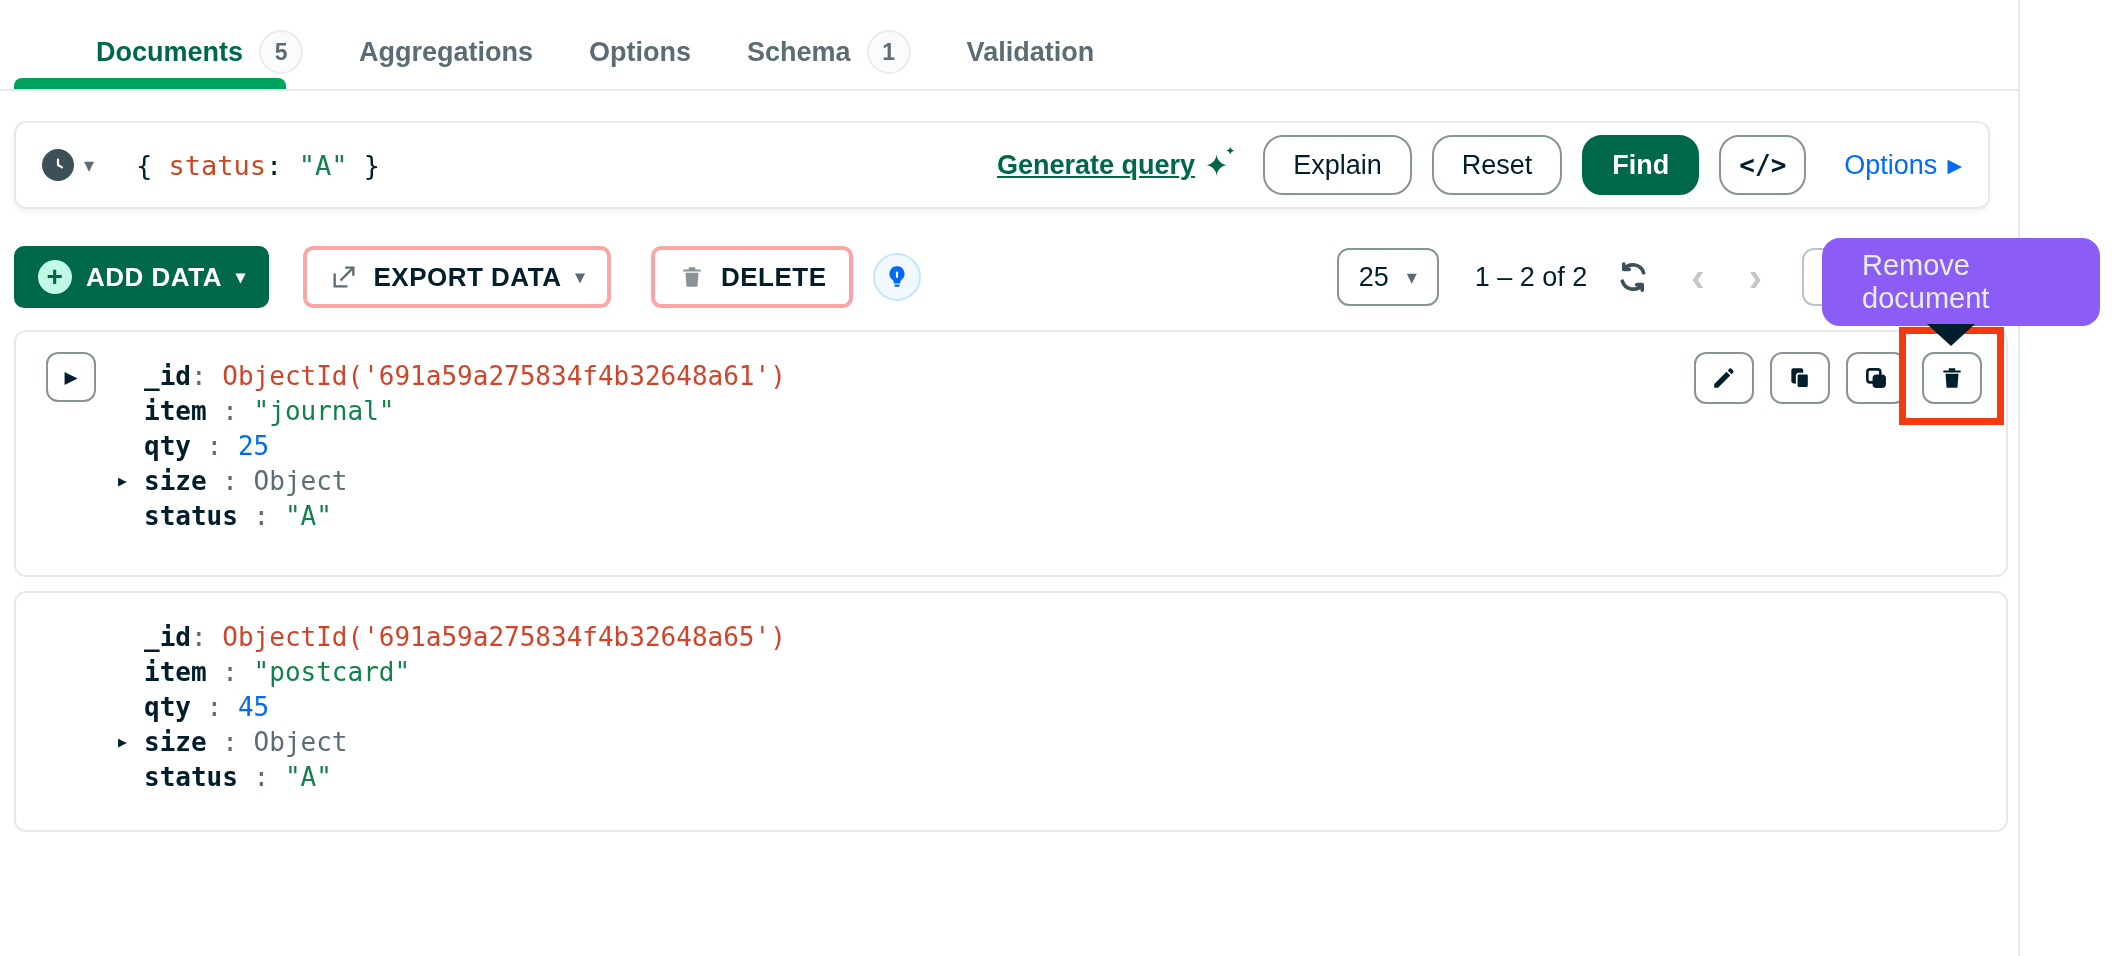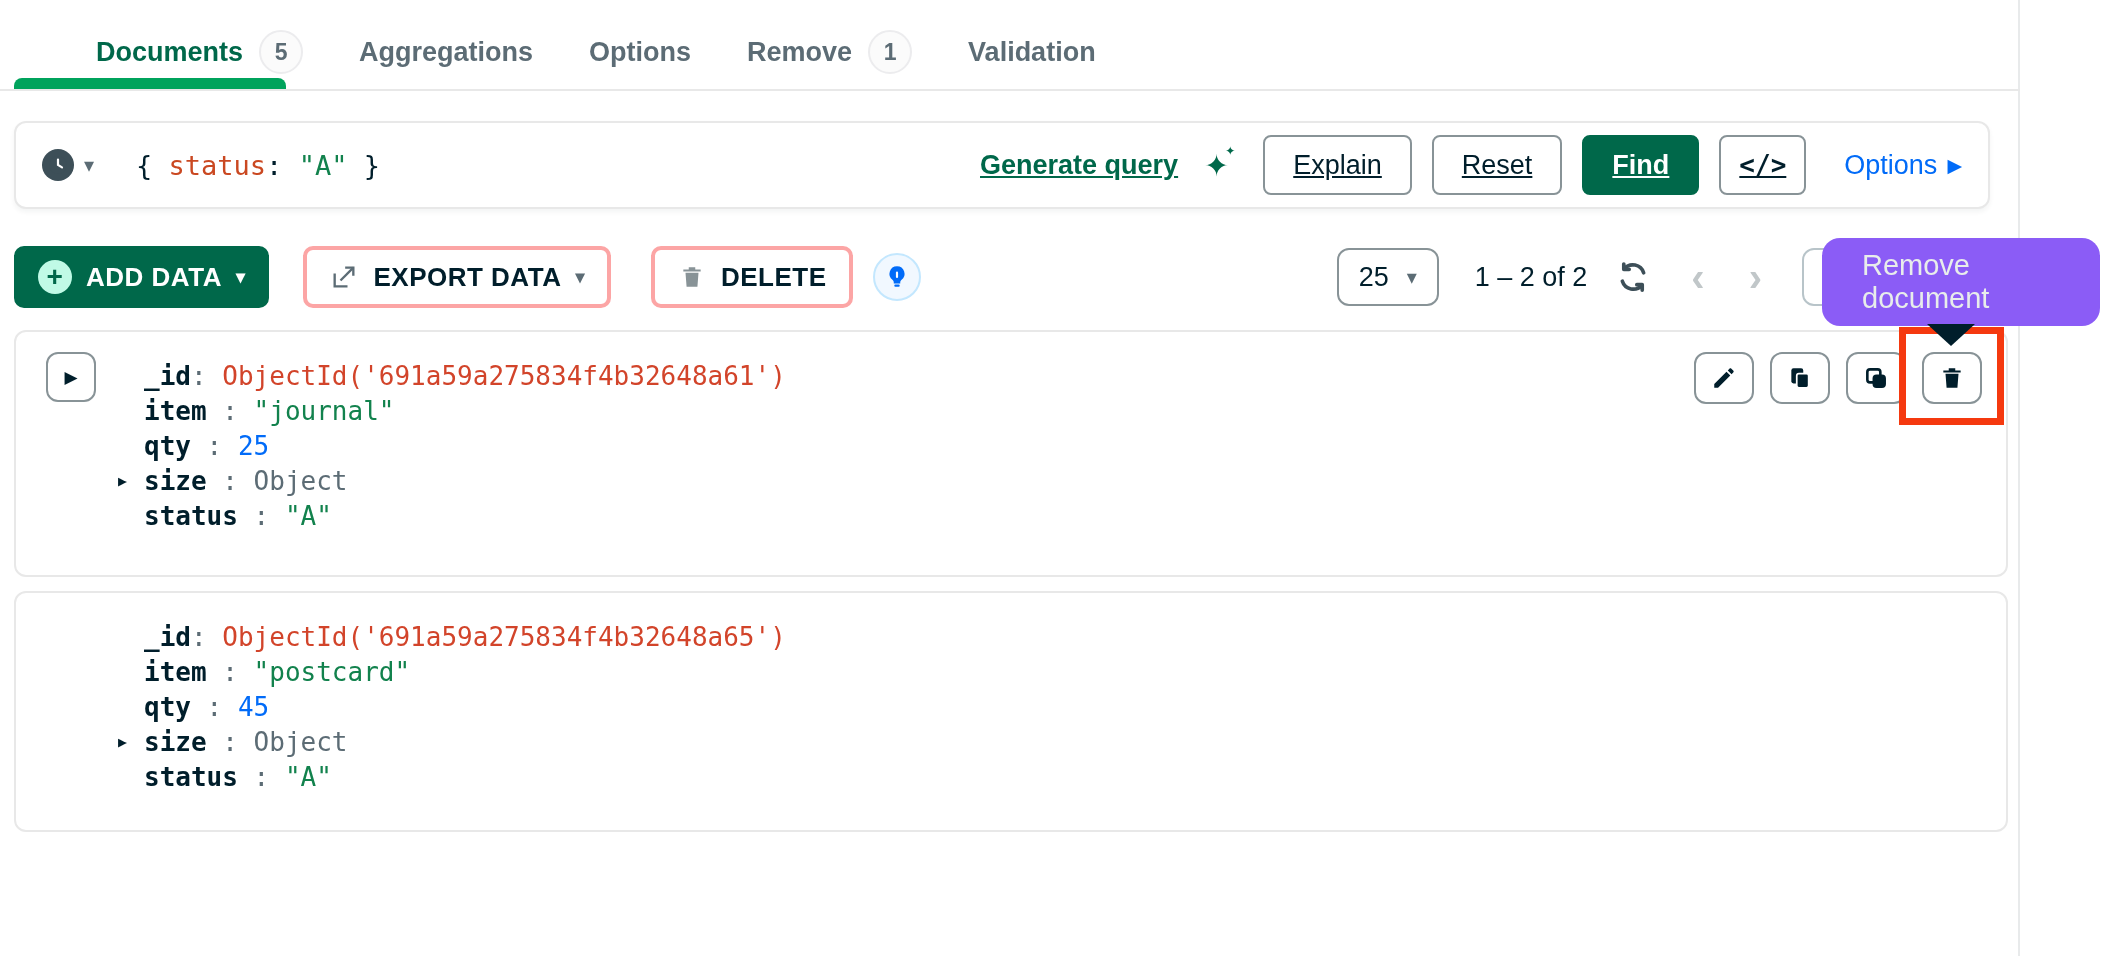--- a/index.html
+++ b/index.html
@@ -25,27 +25,27 @@
                 border:2px solid #E8E8E8; border-radius:12px; box-shadow:0 3px 5px rgba(0,30,43,.05);
                 display:flex; align-items:center; padding:0 26px; }
   .clock-group { display:flex; align-items:center; gap:10px; margin-right:42px; cursor:pointer; }
   .clock-circle { width:32px; height:32px; border-radius:50%; background:#3D4F58; display:flex; align-items:center; justify-content:center; }
   .caret { color:#5C6C75; font-size:20px; line-height:1; }
   .query-text { font-family:"DejaVu Sans Mono", monospace; font-size:27px; display:flex; gap:0; white-space:pre; }
   .q-brace { color:#001E2B; }
   .q-field { color:#CA4821; }
   .q-str  { color:#12824D; }
   .qbar-right { margin-left:auto; display:flex; align-items:center; gap:20px; }
-  .genquery { display:flex; align-items:center; gap:26px; margin-right:14px; cursor:pointer; }
+  .genquery { display:flex; align-items:center; gap:9px; margin-right:14px; cursor:pointer; }
   .genquery-label { color:#00684A; font-size:27px; font-weight:700; text-decoration:underline; }
   .sparkle { color:#00684A; font-size:30px; position:relative; }
   .sparkle small { position:absolute; font-size:12px; top:-4px; right:-6px; }
-  .btn { height:60px; border:2px solid #889397; border-radius:8px; background:#fff; color:#001E2B;
+  .btn { height:60px; border:2px solid #889397; border-radius:20px; background:#fff; color:#001E2B;
          font-size:27px; font-family:"Liberation Sans",sans-serif; padding:0 28px;
-         display:flex; align-items:center; justify-content:center; cursor:pointer;text-decoration:underline; }
+         display:flex; align-items:center; justify-content:center; cursor:pointer; }
   .btn.primary { background:#00684A; border-color:#00684A; color:#fff; font-weight:600; }
   .btn.icon-only { padding:0 18px; font-weight:700; font-family:"DejaVu Sans Mono",monospace; font-size:26px; }
   .options-link { display:flex; align-items:center; gap:10px; color:#016BF8; font-size:27px; margin-left:18px; cursor:pointer; }
   .options-link .tri { font-size:19px; }
 
   
   .toolbar { position:absolute; left:14px; top:245px; width:1994px; height:64px; display:flex; align-items:center; }
   .tbtn { height:62px; border-radius:10px; display:flex; align-items:center; gap:14px; padding:0 22px;
           font-size:26px; font-weight:700; letter-spacing:.5px; cursor:pointer; }
   .tbtn.green { background:#00684A; color:#fff; border:2px solid #00684A; }
@@ -115,21 +115,21 @@
       <span>Documents</span>
       <span class="tab-badge">5</span>
     </div>
     <div class="tab">
       <span>Aggregations</span>
     </div>
     <div class="tab">
       <span>Options</span>
     </div>
     <div class="tab">
-      <span>Remove</span>
+      <span>Schema</span>
       <span class="tab-badge">1</span>
     </div>
     <div class="tab">
       <span>Validation</span>
     </div>
   </div>
   <div class="tabs-underline">
     <div class="tab-indicator"></div>
   </div>
 

